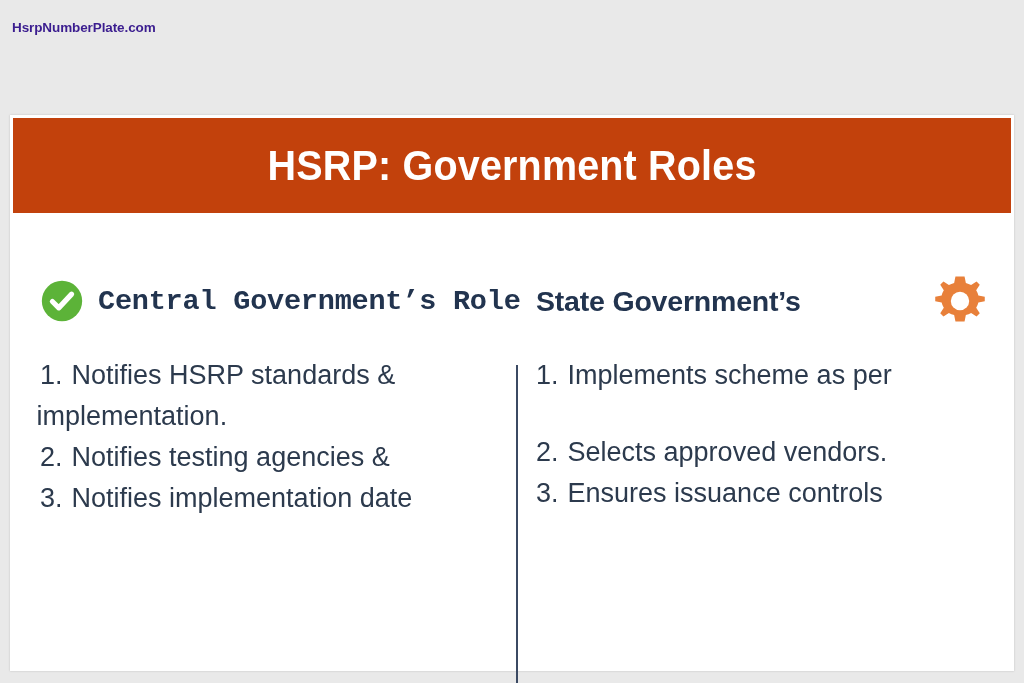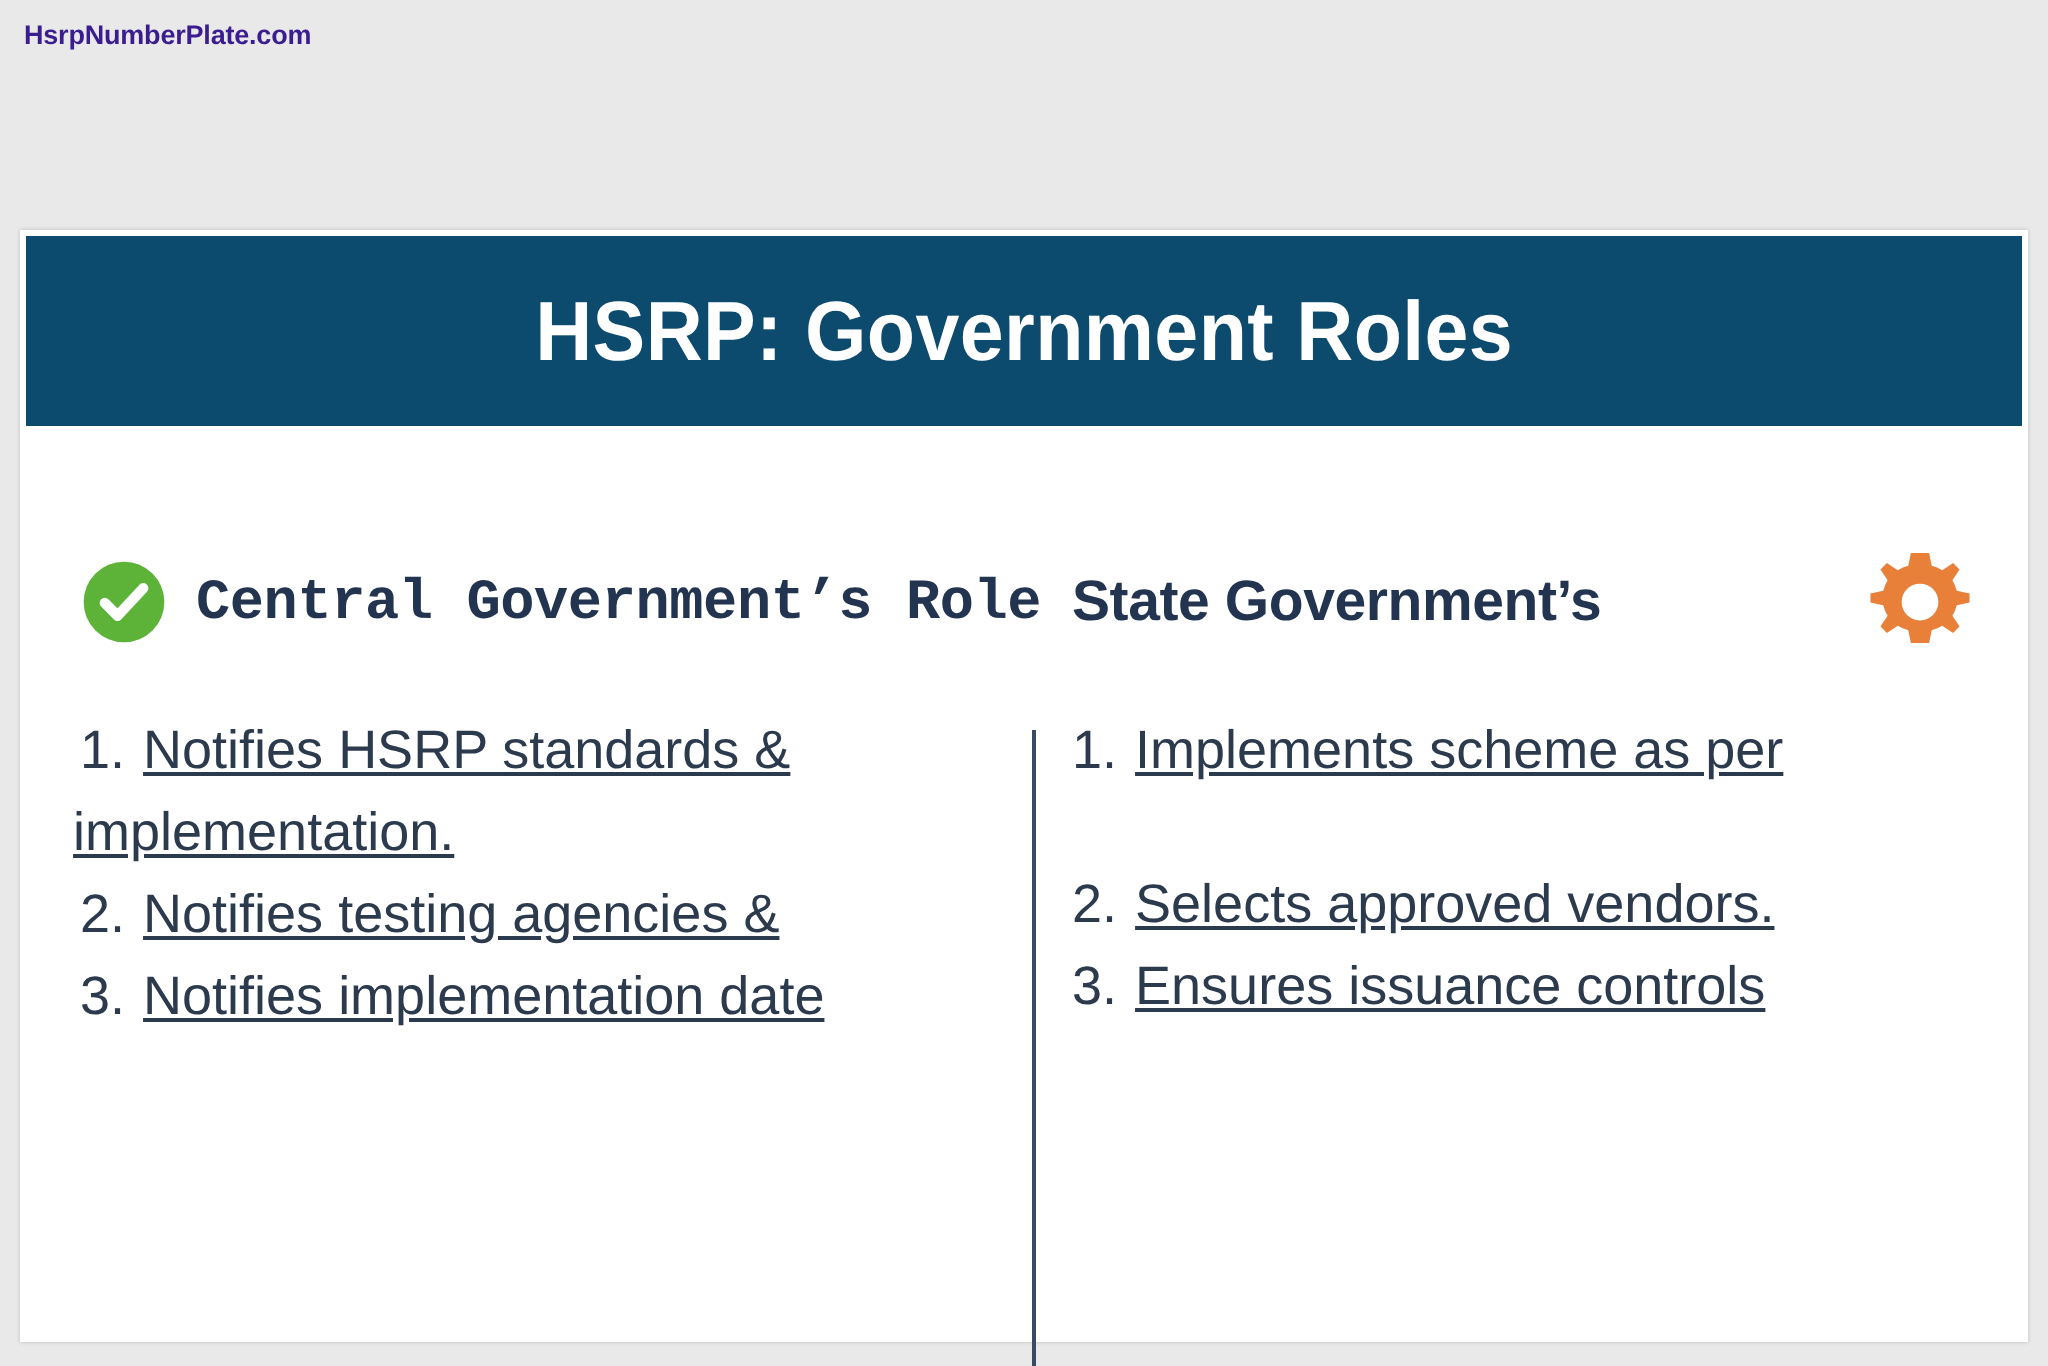--- a/index.html
+++ b/index.html
@@ -12,21 +12,21 @@
     background: #e9e9e9;
     font-family: "Liberation Sans", sans-serif;
     overflow: hidden;
     position: relative;
   }
 
   
   .watermark {
     position: absolute;
     left: 12px;
-    top: 10px;
+    top: 20px;
     font-size: 13.5px;
     font-weight: bold;
     color: #3b1d8f;
     letter-spacing: -0.1px;
     white-space: nowrap;
   }
 
   
   .card {
     position: absolute;
@@ -37,21 +37,21 @@
     background: #ffffff;
     box-shadow: 0 0 2px rgba(0,0,0,0.18);
   }
 
   .title-bar {
     position: absolute;
     left: 3px;
     top: 3px;
     width: 998px;
     height: 95px;
-    background: #0c4a6e;
+    background: #c2410c;
     display: flex;
     align-items: center;
     justify-content: center;
   }
   .title-text {
     color: #ffffff;
     font-size: 42px;
     font-weight: bold;
     letter-spacing: 0.2px;
     font-family: "Liberation Sans Narrow", "Liberation Sans", sans-serif;
@@ -137,21 +137,20 @@
   .list-item {
     display: flex;
     align-items: flex-start;
   }
   .li-num {
     flex: 0 0 auto;
     margin-right: 9px;
   }
   .li-text {
     flex: 1 1 auto;
-    text-decoration: underline;
   }
   .li-text .cont-indent {
     display: block;
     padding-left: 28px;
   }
   .li-text .cont-flush {
     display: block;
     margin-left: -35px;
   }
   .gap {

